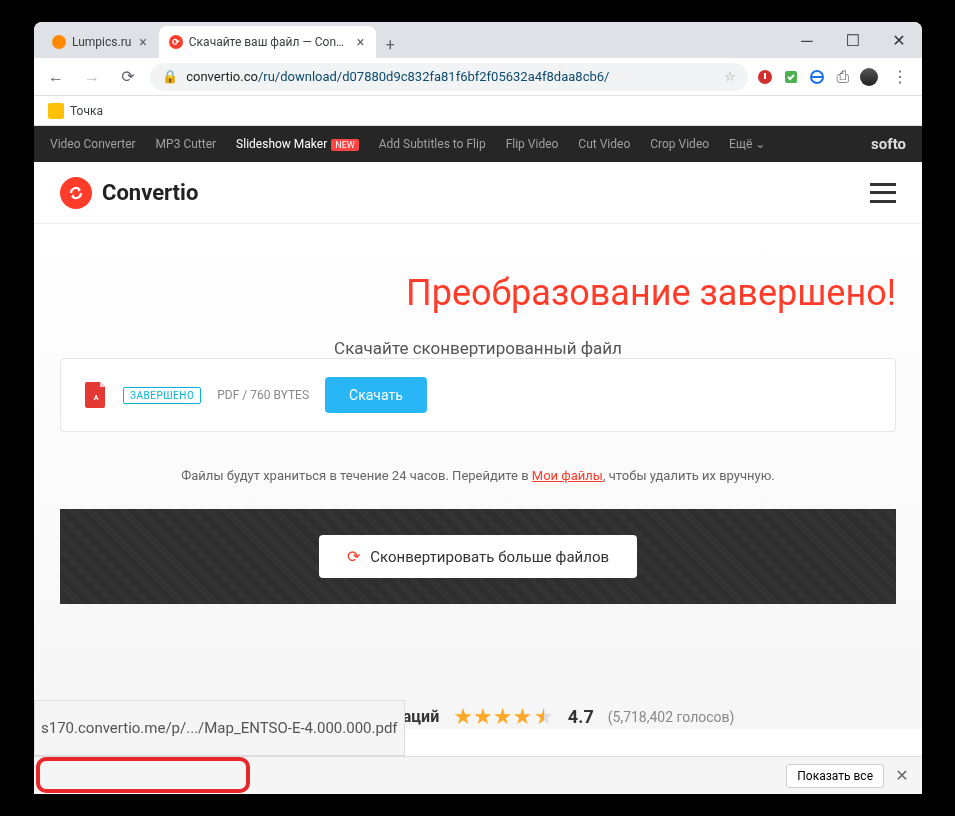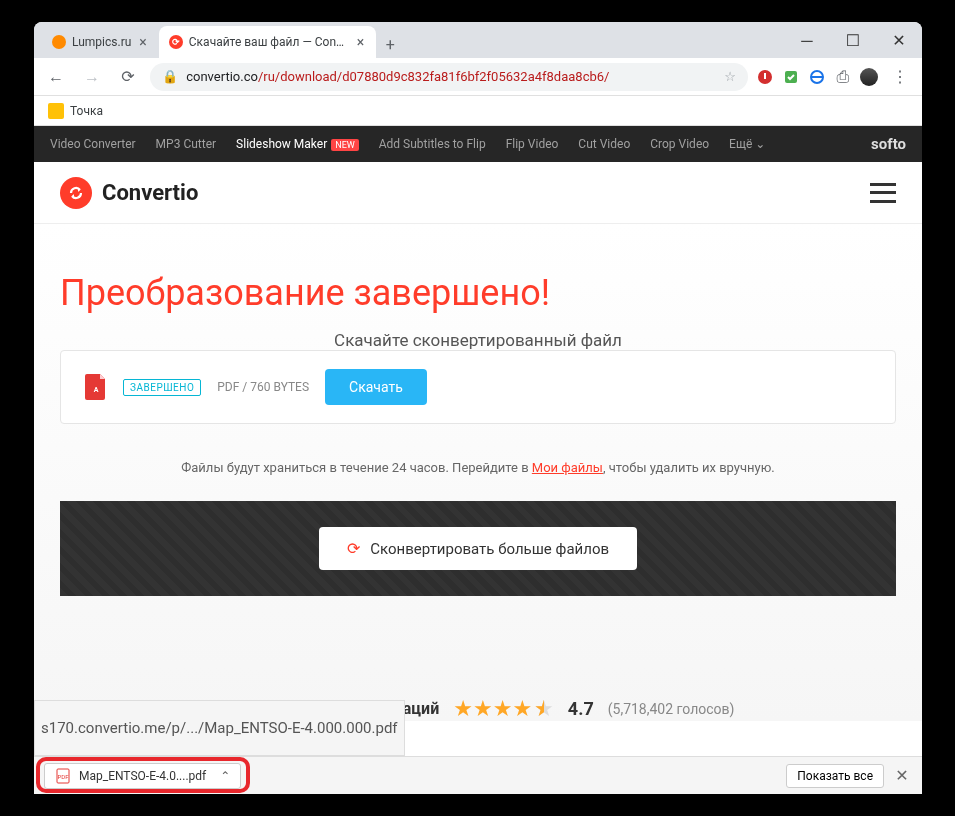--- a/index.html
+++ b/index.html
@@ -13,39 +13,39 @@
 .tab-close { color: #5f6368; font-size: 14px; padding: 0 2px; }
 .newtab { width: 28px; height: 28px; display: flex; align-items: center; justify-content: center; color: #5f6368; font-size: 16px; }
 .wincontrols { display: flex; }
 .wc { width: 46px; height: 36px; display: flex; align-items: center; justify-content: center; color: #333; }
 .addrbar { height: 38px; background: #fff; display: flex; align-items: center; padding: 0 8px; gap: 8px; border-bottom: 1px solid #e0e0e0; }
 .navbtn { width: 28px; height: 28px; display: flex; align-items: center; justify-content: center; color: #5f6368; border-radius: 50%; }
 .navbtn.disabled { color: #bdc1c6; }
 .urlbox { flex: 1; height: 28px; background: #f1f3f4; border-radius: 14px; display: flex; align-items: center; padding: 0 12px; font-size: 13px; color: #3c4043; gap: 8px; }
 .urltext { flex: 1; white-space: nowrap; overflow: hidden; }
 .urlhost { color: #202124; }
-.urlpath { color: #b91c1c; }
+.urlpath { color: #0c4a6e; }
 .starbtn { color: #9aa0a6; }
 .exticons { display: flex; gap: 8px; align-items: center; }
 .ext { width: 18px; height: 18px; display: flex; align-items: center; justify-content: center; }
 .bookbar { height: 30px; background: #fff; display: flex; align-items: center; padding: 0 14px; font-size: 12px; color: #3c4043; gap: 6px; border-bottom: 1px solid #e0e0e0; }
 .bkicon { width: 16px; height: 16px; background: #ffc107; border-radius: 2px; }
 .content { flex: 1; overflow: hidden; position: relative; background: #fff; }
 .softo { height: 36px; background: #262626; display: flex; align-items: center; padding: 12px 16px; gap: 20px; font-size: 12px; color: #a0a0a0; }
 .softo .white { color: #fff; }
 .newbadge { background: #ff4444; color: #fff; font-size: 9px; padding: 1px 4px; border-radius: 2px; margin-left: 4px; }
 .softo-brand { margin-left: auto; font-weight: bold; color: #ddd; font-size: 15px; }
 .header { height: 62px; display: flex; align-items: center; justify-content: space-between; padding: 0 26px; border-bottom: 1px solid #eee; }
 .logo { display: flex; align-items: center; gap: 10px; }
 .logosym { width: 32px; height: 32px; background: #ff3c2a; border-radius: 50%; display: flex; align-items: center; justify-content: center; color: #fff; font-weight: bold; }
 .logotext { font-size: 22px; font-weight: 700; color: #222; }
 .hambtn { width: 26px; height: 20px; display: flex; flex-direction: column; justify-content: space-between; }
 .hambtn span { height: 3px; background: #333; }
 .main { padding: 48px 26px 0; background: linear-gradient(#fff, #f6f6f6); }
-.h1 { text-align: left; font-size: 36px; font-weight: 400; color: #ff3c2a; margin-bottom: 16px; }
+.h1 { text-align: right; font-size: 36px; font-weight: 400; color: #ff3c2a; margin-bottom: 24px; }
 .h2 { text-align: center; font-size: 17px; color: #555; }
 .filebox { background: #fff; border: 1px solid #e5e5e5; border-radius: 4px; padding: 18px 24px; display: flex; align-items: center; gap: 16px; margin-bottom: 16px; }
 .pdficon { width: 22px; height: 26px; }
 .fname { flex: 1; font-size: 15px; color: #333; }
 .badge-done { border: 1px solid #06b6d4; color: #06b6d4; font-size: 10px; padding: 2px 6px; border-radius: 2px; letter-spacing: 0.5px; }
 .fsize { font-size: 12px; color: #888; }
 .dlbtn { background: #29b6f6; color: #fff; border: none; padding: 10px 24px; font-size: 14px; border-radius: 4px; }
 .note { text-align: center; font-size: 13px; color: #666; padding: 20px 0 26px; }
 .note a { color: #ff3c2a; text-decoration: underline; }
 .darkband { background: #333; background-image: repeating-linear-gradient(45deg, #333 0 6px, #2e2e2e 6px 12px); padding: 26px 0; display: flex; justify-content: center; }
@@ -196,25 +196,17 @@
         <span class="stars">★★★★<span style="position:relative;display:inline-block;color:#ddd">★<span style="position:absolute;left:0;width:50%;overflow:hidden;color:#ffa726">★</span></span></span>
         <span class="ratingnum">4.7</span>
         <span class="ratingcount">(5,718,402 голосов)</span>
       </div>
     </div>
   </div>
 
   <div class="statusurl">s170.convertio.me/p/.../Map_ENTSO-E-4.000.000.pdf</div>
 
   <div class="dlbar">
-    <div class="dlitem">
-      <svg width="16" height="16">
-          <rect x="2" y="1" width="12" height="14" rx="1" fill="#fff" stroke="#e53935"></rect>
-          <text x="8" y="11" font-size="6" fill="#e53935" text-anchor="middle">PDF</text>
-        </svg>
-      <span>Map_ENTSO-E-4.0....pdf</span>
-      <span class="chev">⌃</span>
-    </div>
     <div class="dlhl" style="left:2px;bottom:1px;width:214px;height:36px"></div>
     <button class="showall">Показать все</button>
     <span class="dlclose">✕</span>
   </div>
 </div>
 
 </body></html>

